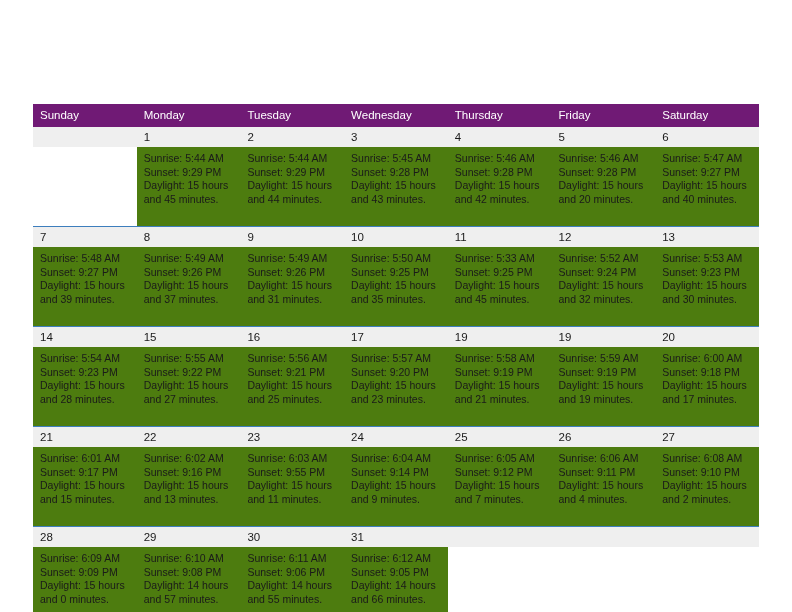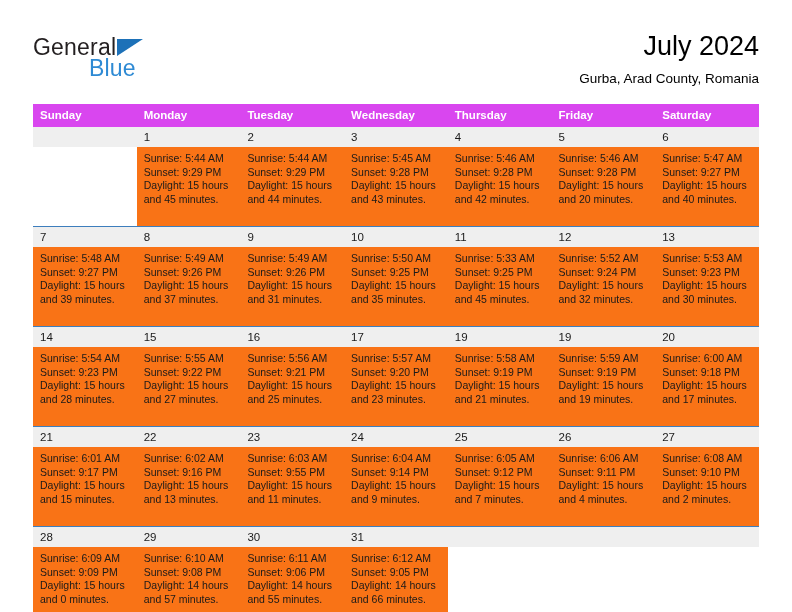--- a/index.html
+++ b/index.html
@@ -86,23 +86,23 @@
   
   .calendar {
     position: absolute;
     left: 33px;
     top: 104px;
     width: 726px;
     border-collapse: collapse;
     table-layout: fixed;
   }
   .calendar th {
-    background: #d946ef;
+    background: #701a75;
     color: #ffffff;
-    font-weight: bold;
+    font-weight: normal;
     font-size: 11.5px;
     text-align: left;
     padding: 5px 0 6px 7px;
     height: 11px;
     border: none;
   }
   .week-row td {
     vertical-align: top;
     padding: 0;
     border: none;
@@ -120,50 +120,36 @@
     line-height: 12px;
   }
   .daynum.blank {
     background: #efefef;
   }
   .details {
     padding: 5px 7px 12px 7px;
     font-size: 10.5px;
     line-height: 13.6px;
     color: #1a1a1a;
-    background: #f97316;
+    background: #4d7c0f;
     min-height: 62px;
   }
   .details div {
     white-space: nowrap;
   }
   .cell-empty .details {
     background: #ffffff;
     min-height: 62px;
   }
 </style>
 </head>
 <body>
 
 <div class="page">
 
-  <div class="top">
-
-    <div class="logo">
-      <span class="logo-general">General</span>
-      <span class="logo-tri"></span>
-      <span class="logo-blue">Blue</span>
-    </div>
-
-    <div class="title-wrap">
-      <div class="cal-title">July 2024</div>
-      <div class="cal-subtitle">Gurba, Arad County, Romania</div>
-    </div>
-
-  </div>
 
   <table class="calendar">
     <thead>
       <tr>
         <th>Sunday</th>
         <th>Monday</th>
         <th>Tuesday</th>
         <th>Wednesday</th>
         <th>Thursday</th>
         <th>Friday</th>

